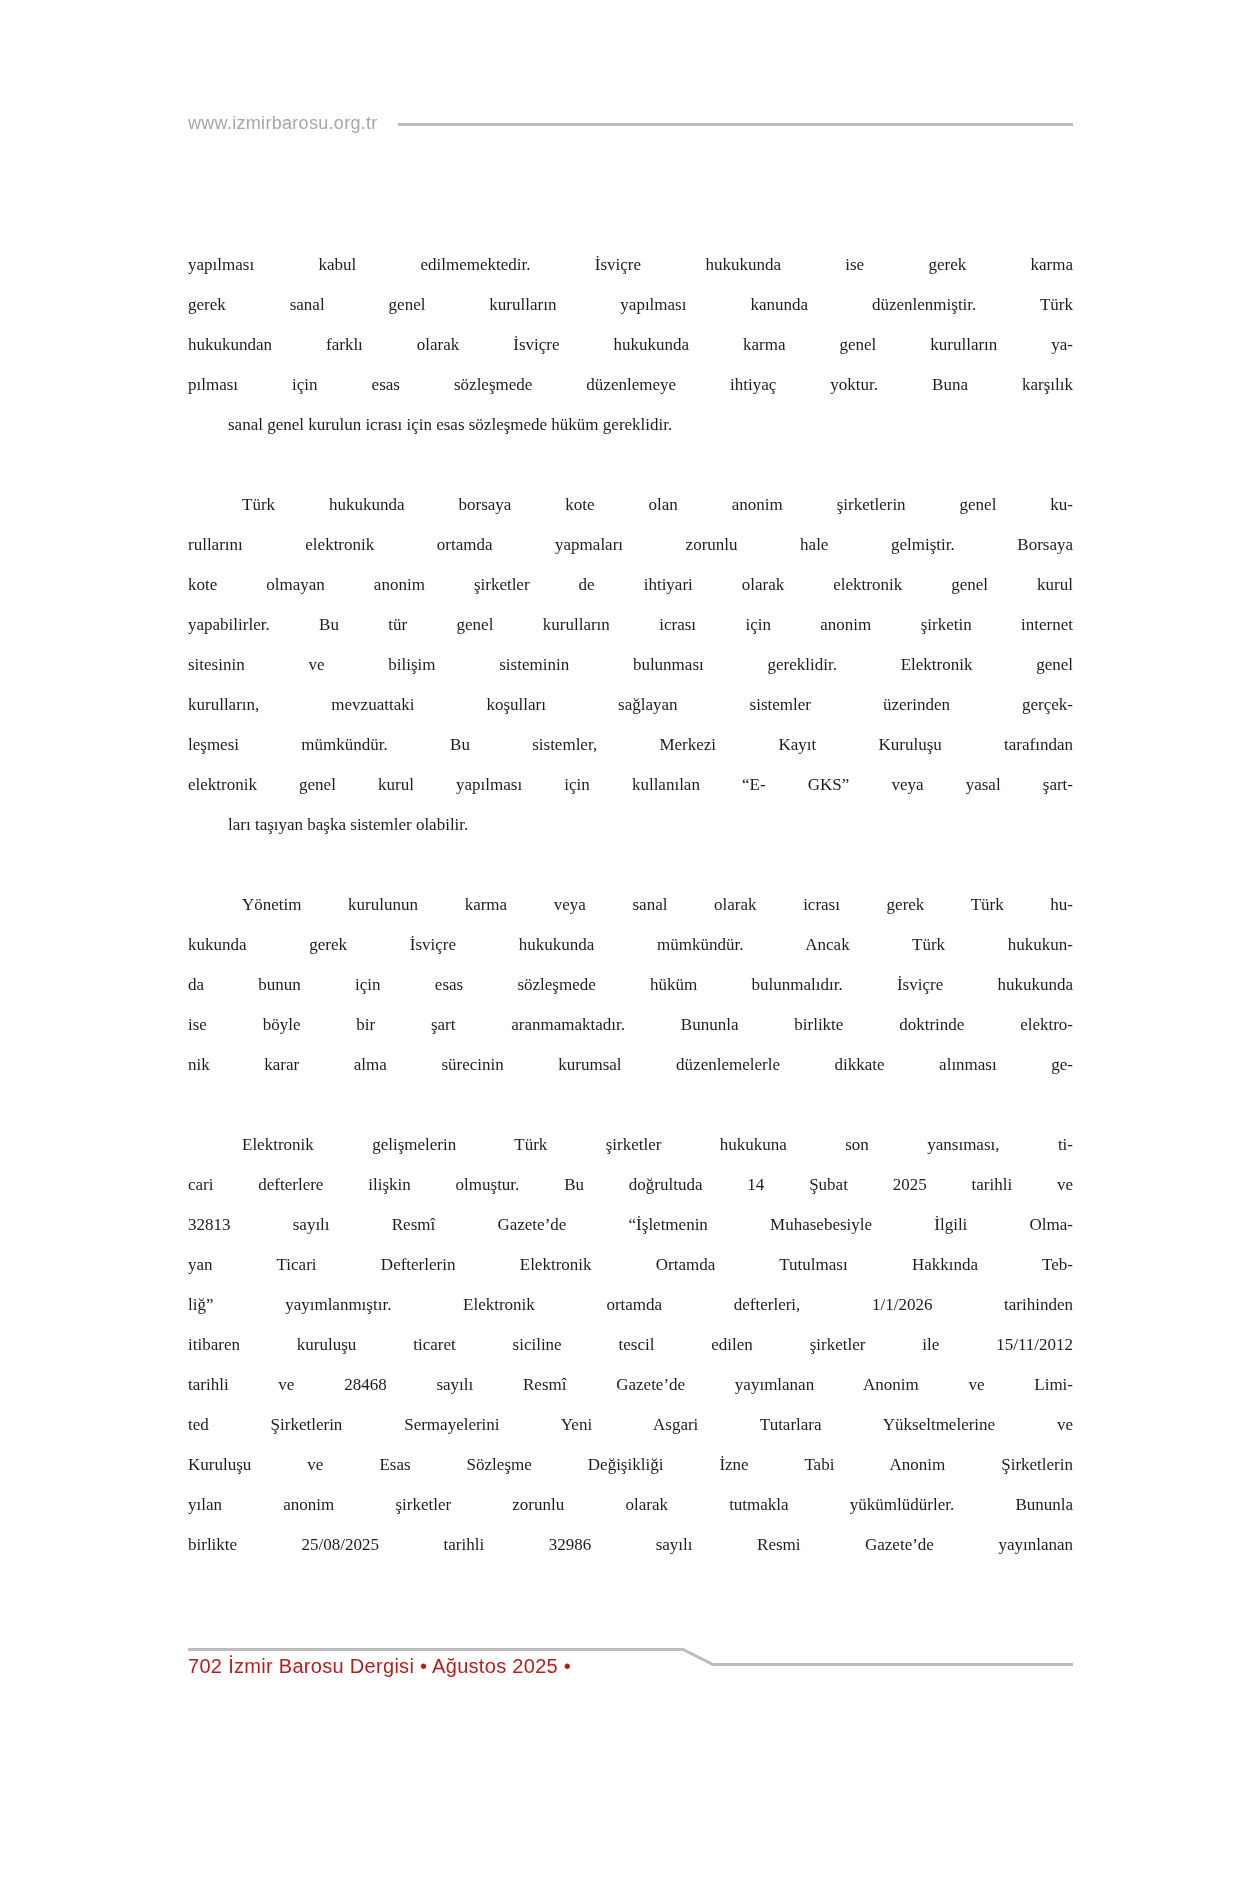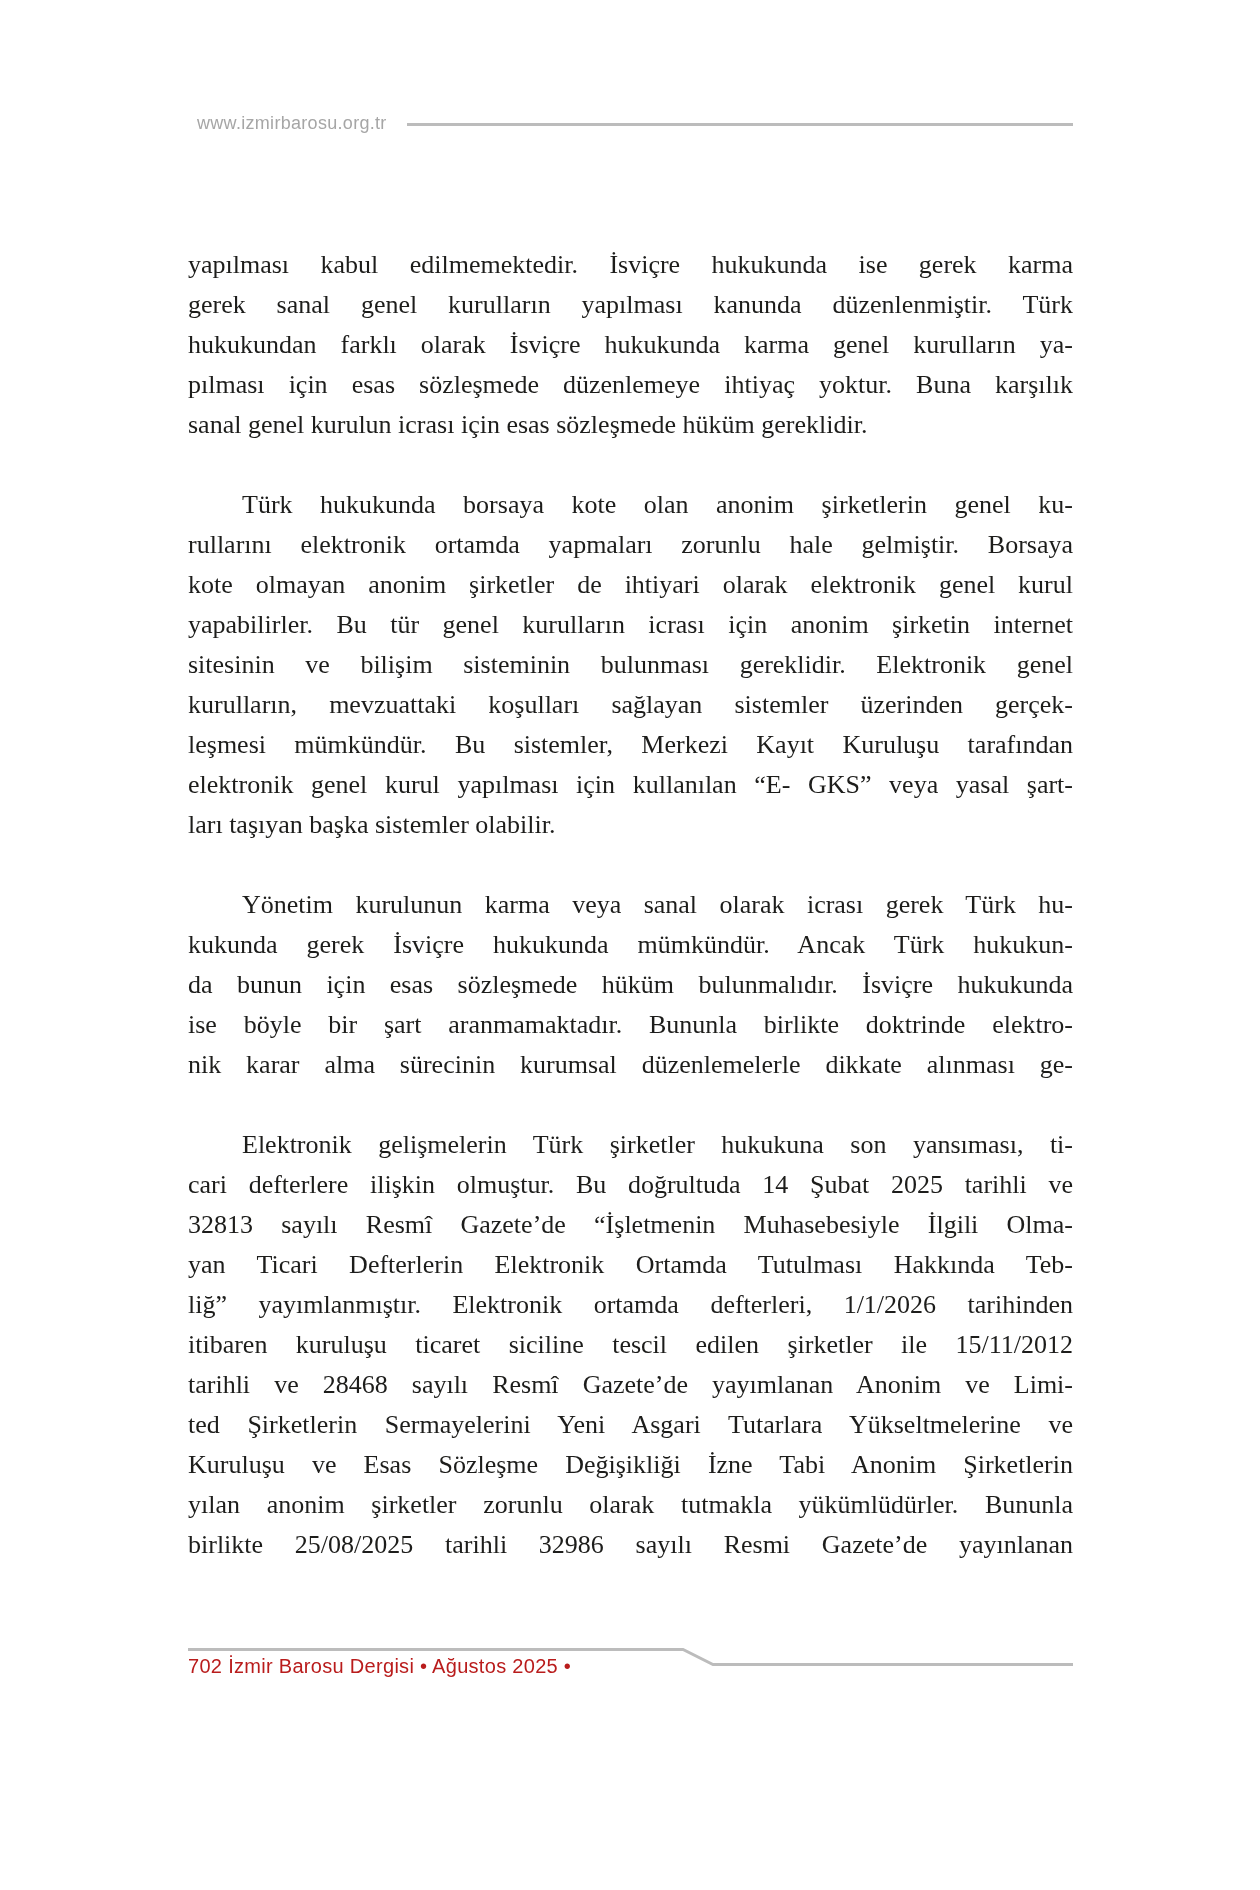--- a/index.html
+++ b/index.html
@@ -8,21 +8,21 @@
     width: 1260px;
     height: 1890px;
     background: #ffffff;
     overflow: hidden;
     font-family: "Liberation Serif", serif;
   }
 
   
   .header {
     position: absolute;
-    left: 197px;
+    left: 188px;
     right: 187px;
     top: 112px;
     height: 22px;
     display: flex;
     align-items: center;
     gap: 20px;
   }
   .header-url {
     font-family: "Liberation Sans", sans-serif;
     font-size: 18px;
@@ -38,32 +38,33 @@
     margin-top: 2px;
   }
 
   
   .doc-body {
     position: absolute;
     left: 188px;
     top: 245px;
     width: 885px;
     color: #1d1d1b;
-    font-size: 26px;
+    font-size: 17px;
   }
   .para { margin: 0 0 40px 0; }
   .ln {
     line-height: 40px;
     height: 40px;
     text-align: justify;
     text-align-last: justify;
     white-space: nowrap;
   }
   .ln-last {
     text-align-last: left;
+    margin-left: 40px;
   }
   .ln-first-indent { text-indent: 54px; }
 
   
   .footer-rule-svg {
     position: absolute;
     left: 0;
     top: 1645px;
     width: 1260px;
     height: 26px;

